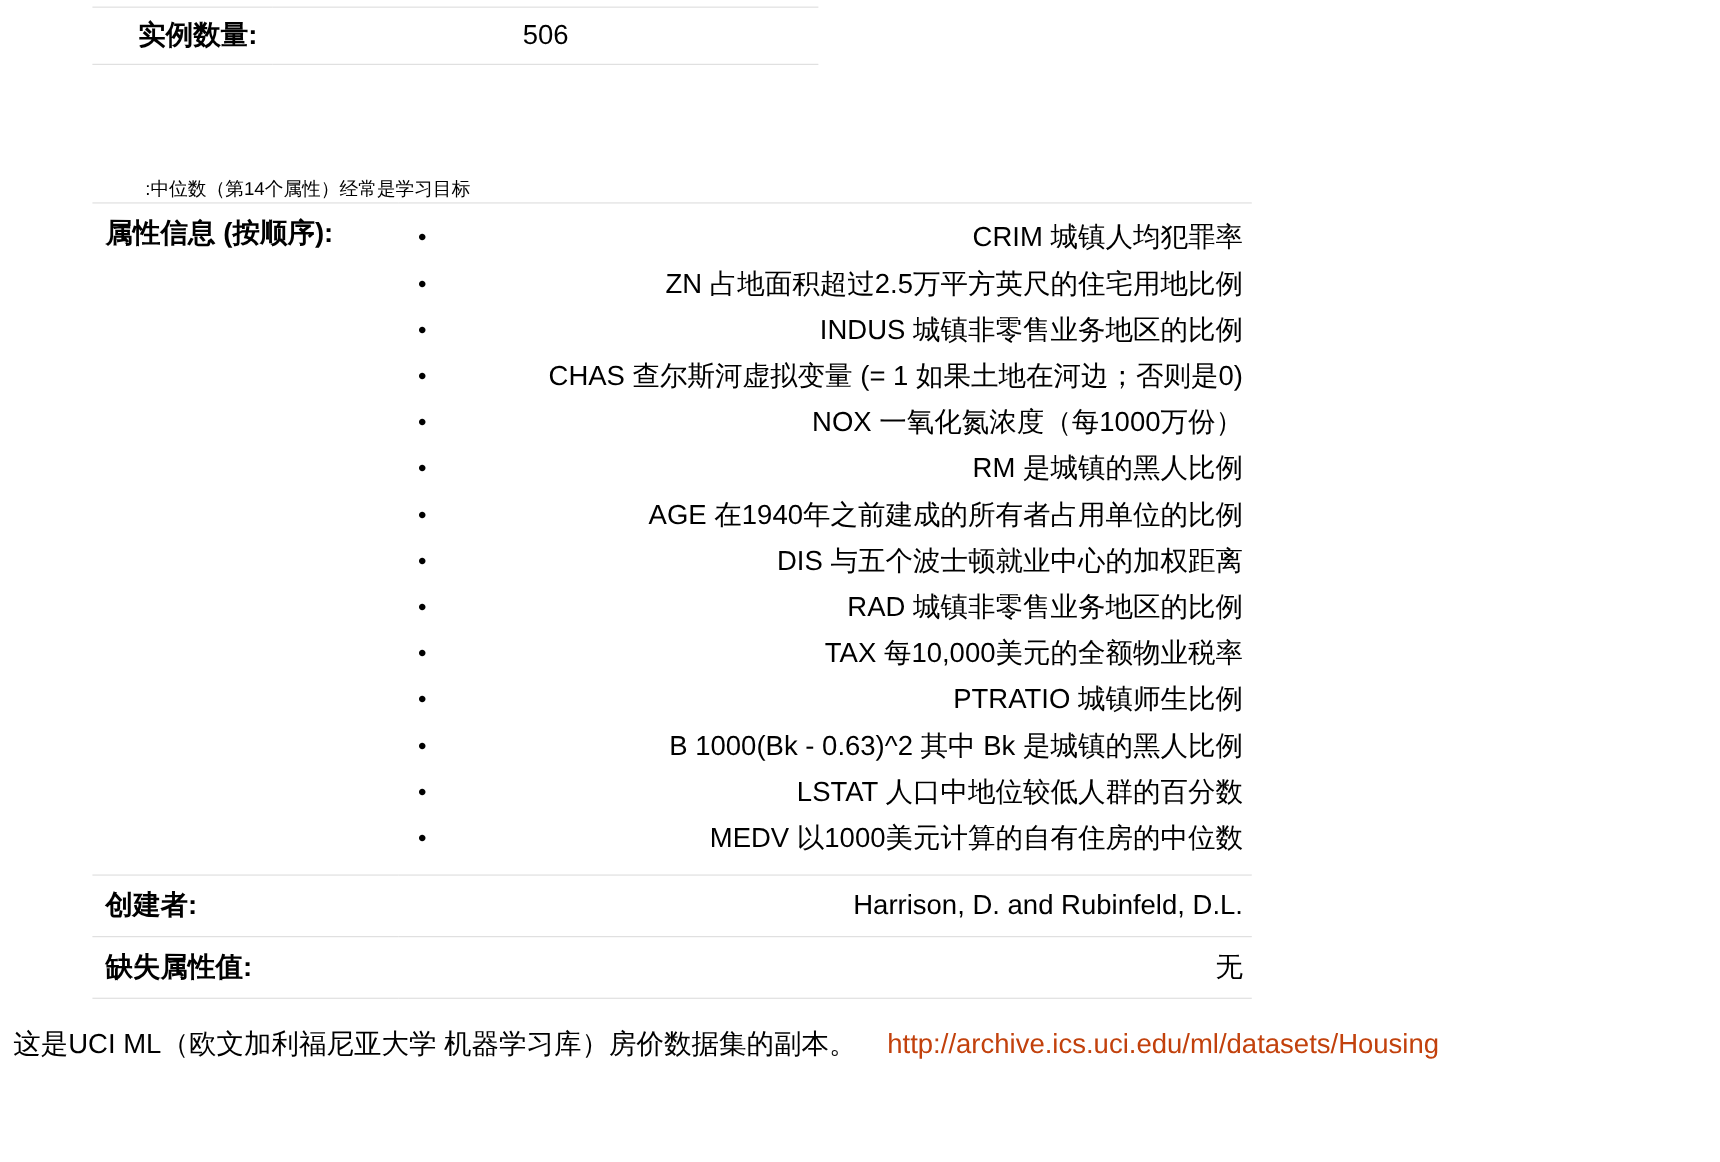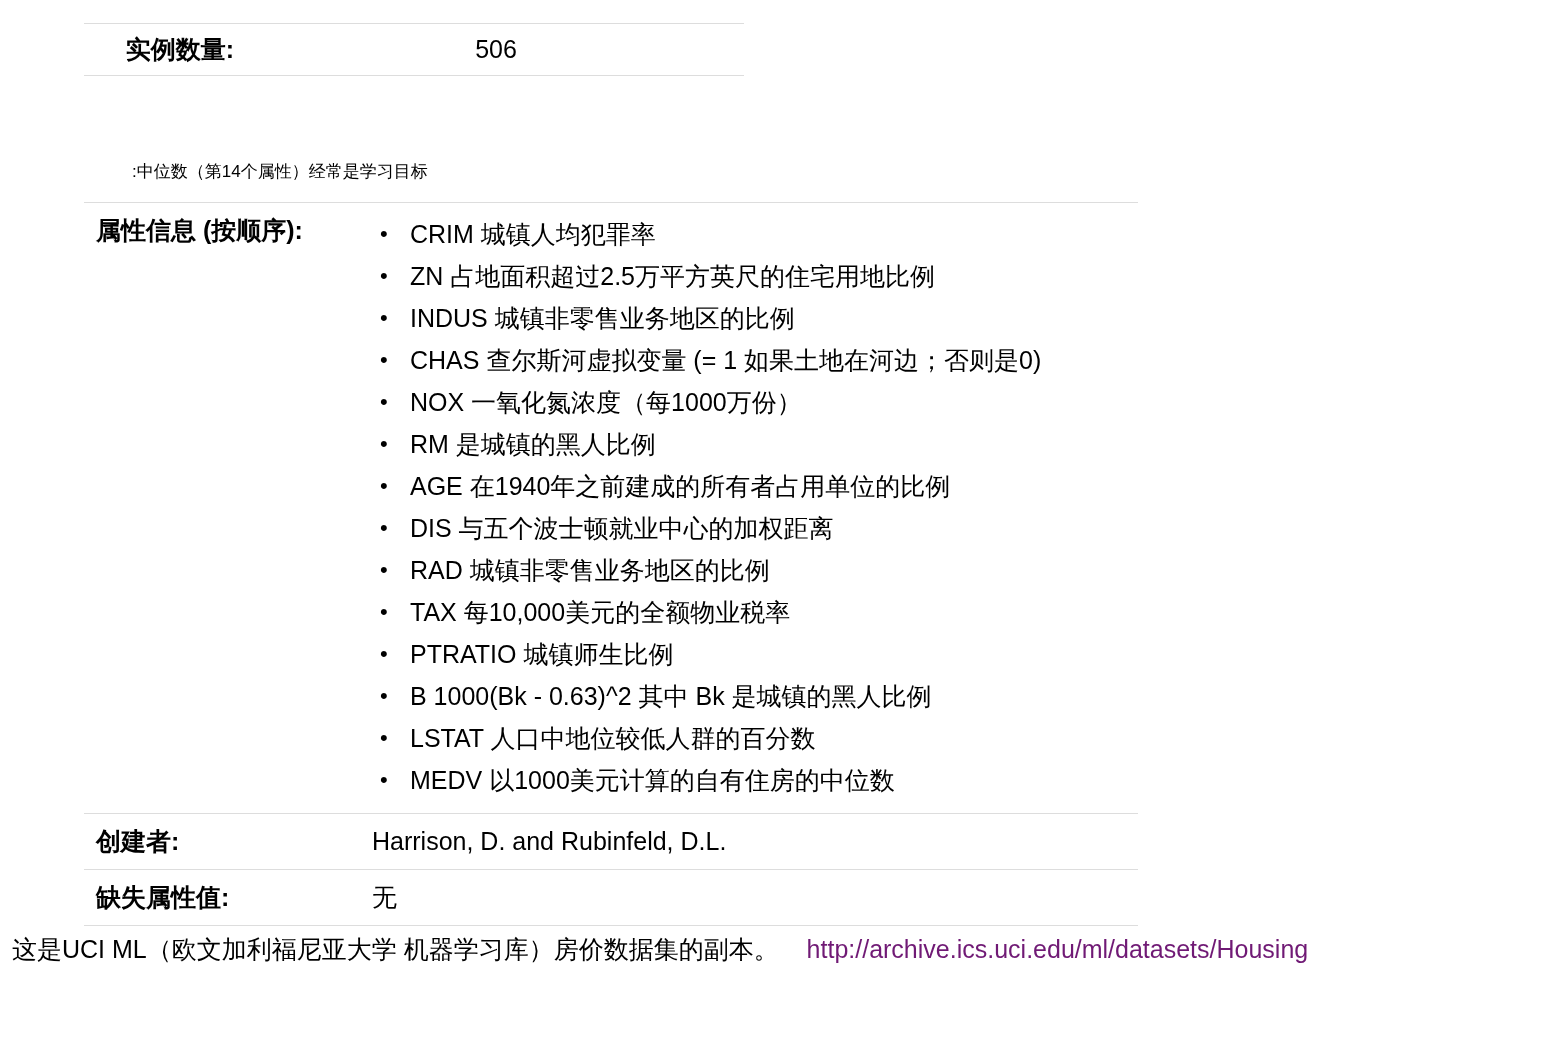--- a/index.html
+++ b/index.html
@@ -18,21 +18,21 @@
     position: relative;
     width: 1564px;
     height: 1056px;
     overflow: hidden;
   }
 
   
   .top-table {
     position: absolute;
     left: 84px;
-    top: 23px;
+    top: 6px;
     width: 660px;
     border-collapse: collapse;
     table-layout: fixed;
   }
   .top-table tr {
     border-top: 1px solid #dddddd;
     border-bottom: 1px solid #dddddd;
   }
   .top-table td {
     padding: 10px 8px 11px 0;
@@ -60,21 +60,21 @@
     font-size: 17px;
     line-height: 32px;
     white-space: nowrap;
     margin-left: 48px;
   }
 
   
   .attr-table {
     position: absolute;
     left: 84px;
-    top: 202px;
+    top: 184px;
     width: 1054px;
     border-collapse: collapse;
     table-layout: fixed;
   }
   .attr-table tr {
     border-top: 1px solid #dddddd;
     border-bottom: 1px solid #dddddd;
   }
   .attr-table td {
     font-size: 25px;
@@ -85,20 +85,21 @@
   .attr-table td.label {
     width: 258px;
     font-weight: bold;
     text-align: left;
     padding-left: 12px;
     padding-top: 12px;
     white-space: nowrap;
   }
   .attr-table td.value {
     padding-left: 10px;
+    text-align: right;
   }
   .attr-list {
     margin: 0;
     padding: 0 0 0 34px;
     list-style: none;
   }
   .attr-list li {
     position: relative;
     font-size: 25px;
     line-height: 42px;
@@ -123,21 +124,21 @@
   .para {
     position: absolute;
     left: 12px;
     font-size: 25px;
     line-height: 34px;
     white-space: nowrap;
   }
   .para-1 { top: 932px; }
   .para-2 { top: 1002px; }
   .link {
-    color: #701a75;
+    color: #c2410c;
     text-decoration: none;
   }
   .spacer { display: inline-block; width: 14px; }
 </style>
 </head>
 <body>
 
 <div class="page">
 
   <table class="top-table">

